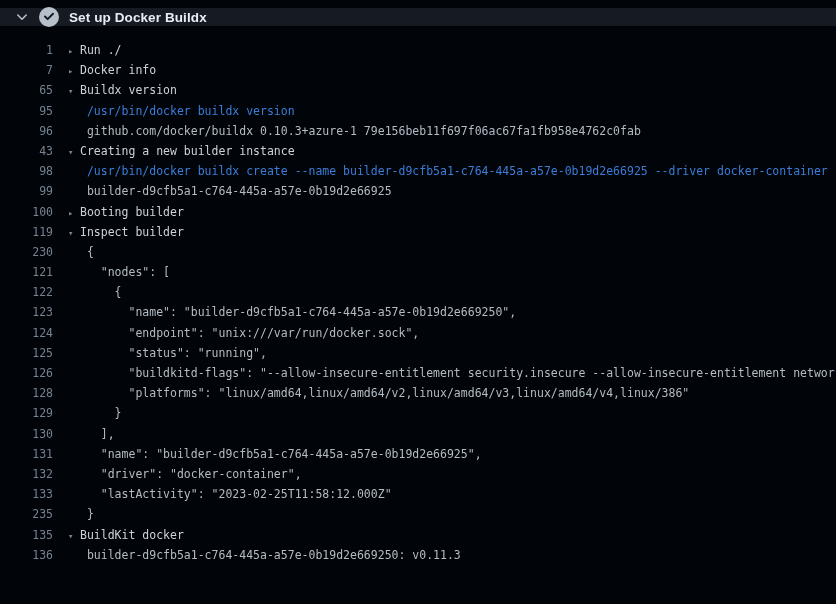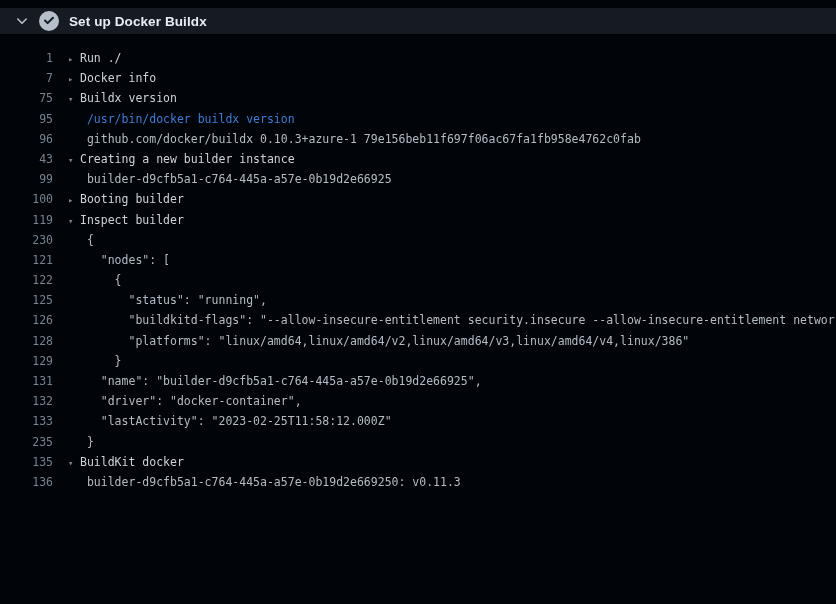--- a/index.html
+++ b/index.html
@@ -5,21 +5,21 @@
   * { margin: 0; padding: 0; box-sizing: border-box; }
   html, body {
     width: 836px; height: 604px;
     overflow: hidden;
     background: var(--page_bg, #010409);
     font-family: "Liberation Sans", sans-serif;
   }
   .window { width: 836px; height: 604px; }
   .step-header {
     margin-top: 8px;
-    height: 26px;
+    height: 18px;
     background: var(--header_bg, #161b22);
     display: flex;
     align-items: center;
     padding-left: 14px;
     cursor: pointer;
   }
   .chev {
     width: 16px; height: 16px;
     color: var(--icon_gray, #adbac7);
     display: inline-flex; align-items: center; justify-content: center;
@@ -94,21 +94,21 @@
     <span class="text">Run ./</span>
   </div>
 
   <div class="line kind-group">
     <span class="num">7</span>
     <span class="marker">▸</span>
     <span class="text">Docker info</span>
   </div>
 
   <div class="line kind-group">
-    <span class="num">75</span>
+    <span class="num">65</span>
     <span class="marker">▾</span>
     <span class="text">Buildx version</span>
   </div>
 
   <div class="line kind-command">
     <span class="num">95</span>
     <span class="marker"></span>
     <span class="text"> /usr/bin/docker buildx version</span>
   </div>
 
@@ -117,20 +117,25 @@
     <span class="marker"></span>
     <span class="text"> github.com/docker/buildx 0.10.3+azure-1 79e156beb11f697f06ac67fa1fb958e4762c0fab</span>
   </div>
 
   <div class="line kind-group">
     <span class="num">43</span>
     <span class="marker">▾</span>
     <span class="text">Creating a new builder instance</span>
   </div>
 
+  <div class="line kind-command">
+    <span class="num">98</span>
+    <span class="marker"></span>
+    <span class="text"> /usr/bin/docker buildx create --name builder-d9cfb5a1-c764-445a-a57e-0b19d2e66925 --driver docker-container</span>
+  </div>
 
   <div class="line kind-output">
     <span class="num">99</span>
     <span class="marker"></span>
     <span class="text"> builder-d9cfb5a1-c764-445a-a57e-0b19d2e66925</span>
   </div>
 
   <div class="line kind-group">
     <span class="num">100</span>
     <span class="marker">▸</span>
@@ -154,21 +159,31 @@
     <span class="marker"></span>
     <span class="text">   "nodes": [</span>
   </div>
 
   <div class="line kind-output">
     <span class="num">122</span>
     <span class="marker"></span>
     <span class="text">     {</span>
   </div>
 
-
+  <div class="line kind-output">
+    <span class="num">123</span>
+    <span class="marker"></span>
+    <span class="text">       "name": "builder-d9cfb5a1-c764-445a-a57e-0b19d2e669250",</span>
+  </div>
+
+  <div class="line kind-output">
+    <span class="num">124</span>
+    <span class="marker"></span>
+    <span class="text">       "endpoint": "unix:///var/run/docker.sock",</span>
+  </div>
 
   <div class="line kind-output">
     <span class="num">125</span>
     <span class="marker"></span>
     <span class="text">       "status": "running",</span>
   </div>
 
   <div class="line kind-output">
     <span class="num">126</span>
     <span class="marker"></span>
@@ -181,20 +196,25 @@
     <span class="marker"></span>
     <span class="text">       "platforms": "linux/amd64,linux/amd64/v2,linux/amd64/v3,linux/amd64/v4,linux/386"</span>
   </div>
 
   <div class="line kind-output">
     <span class="num">129</span>
     <span class="marker"></span>
     <span class="text">     }</span>
   </div>
 
+  <div class="line kind-output">
+    <span class="num">130</span>
+    <span class="marker"></span>
+    <span class="text">   ],</span>
+  </div>
 
   <div class="line kind-output">
     <span class="num">131</span>
     <span class="marker"></span>
     <span class="text">   "name": "builder-d9cfb5a1-c764-445a-a57e-0b19d2e66925",</span>
   </div>
 
   <div class="line kind-output">
     <span class="num">132</span>
     <span class="marker"></span>

